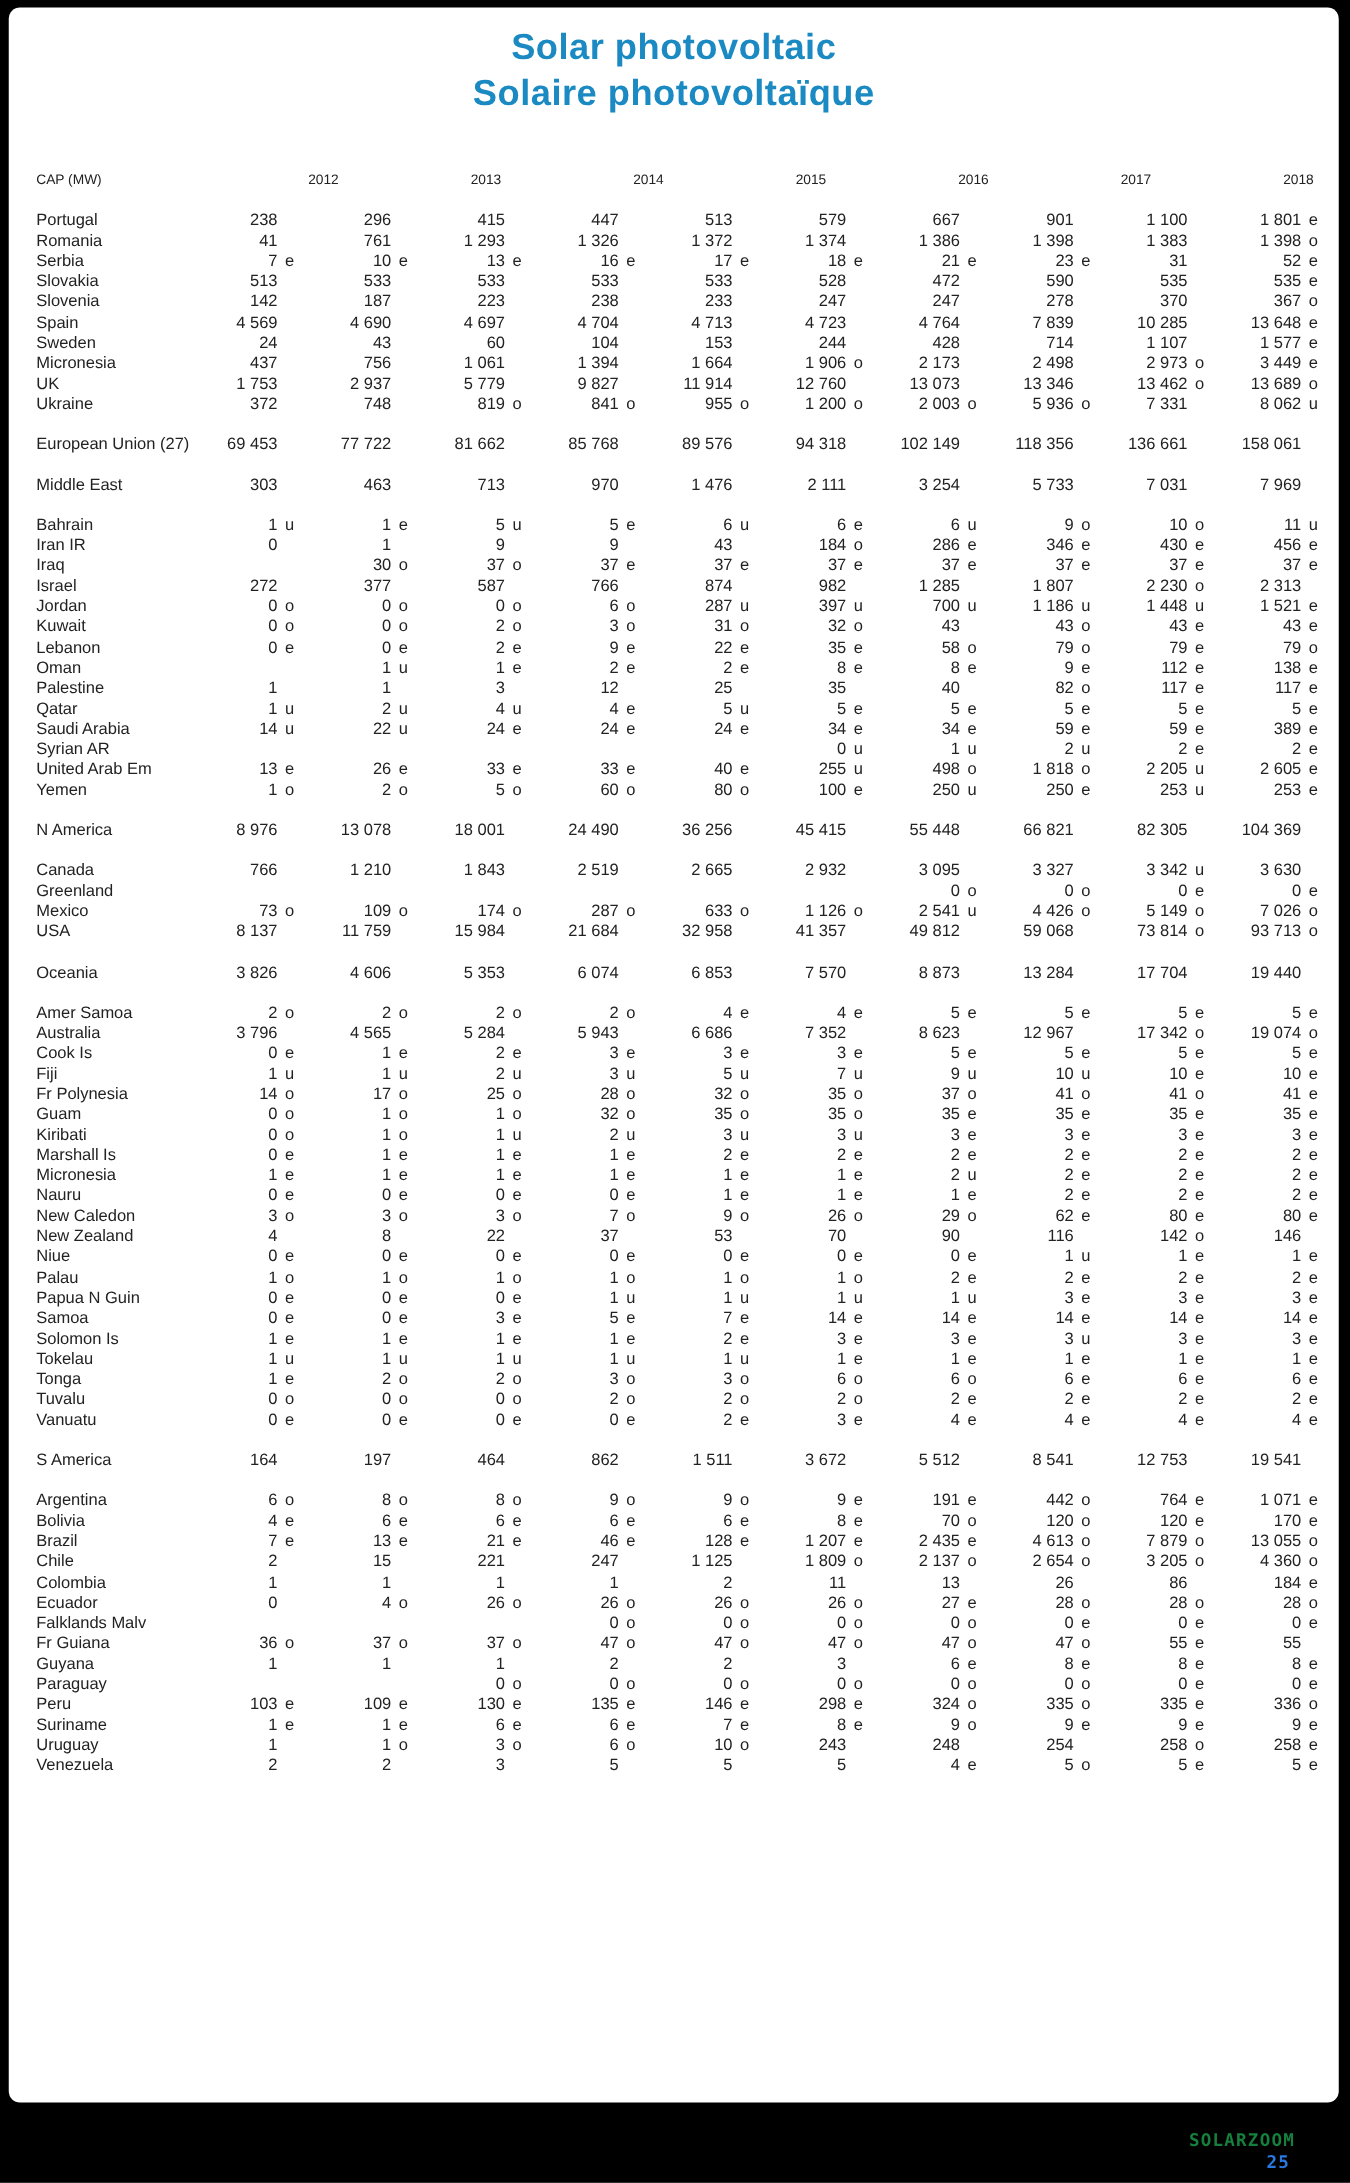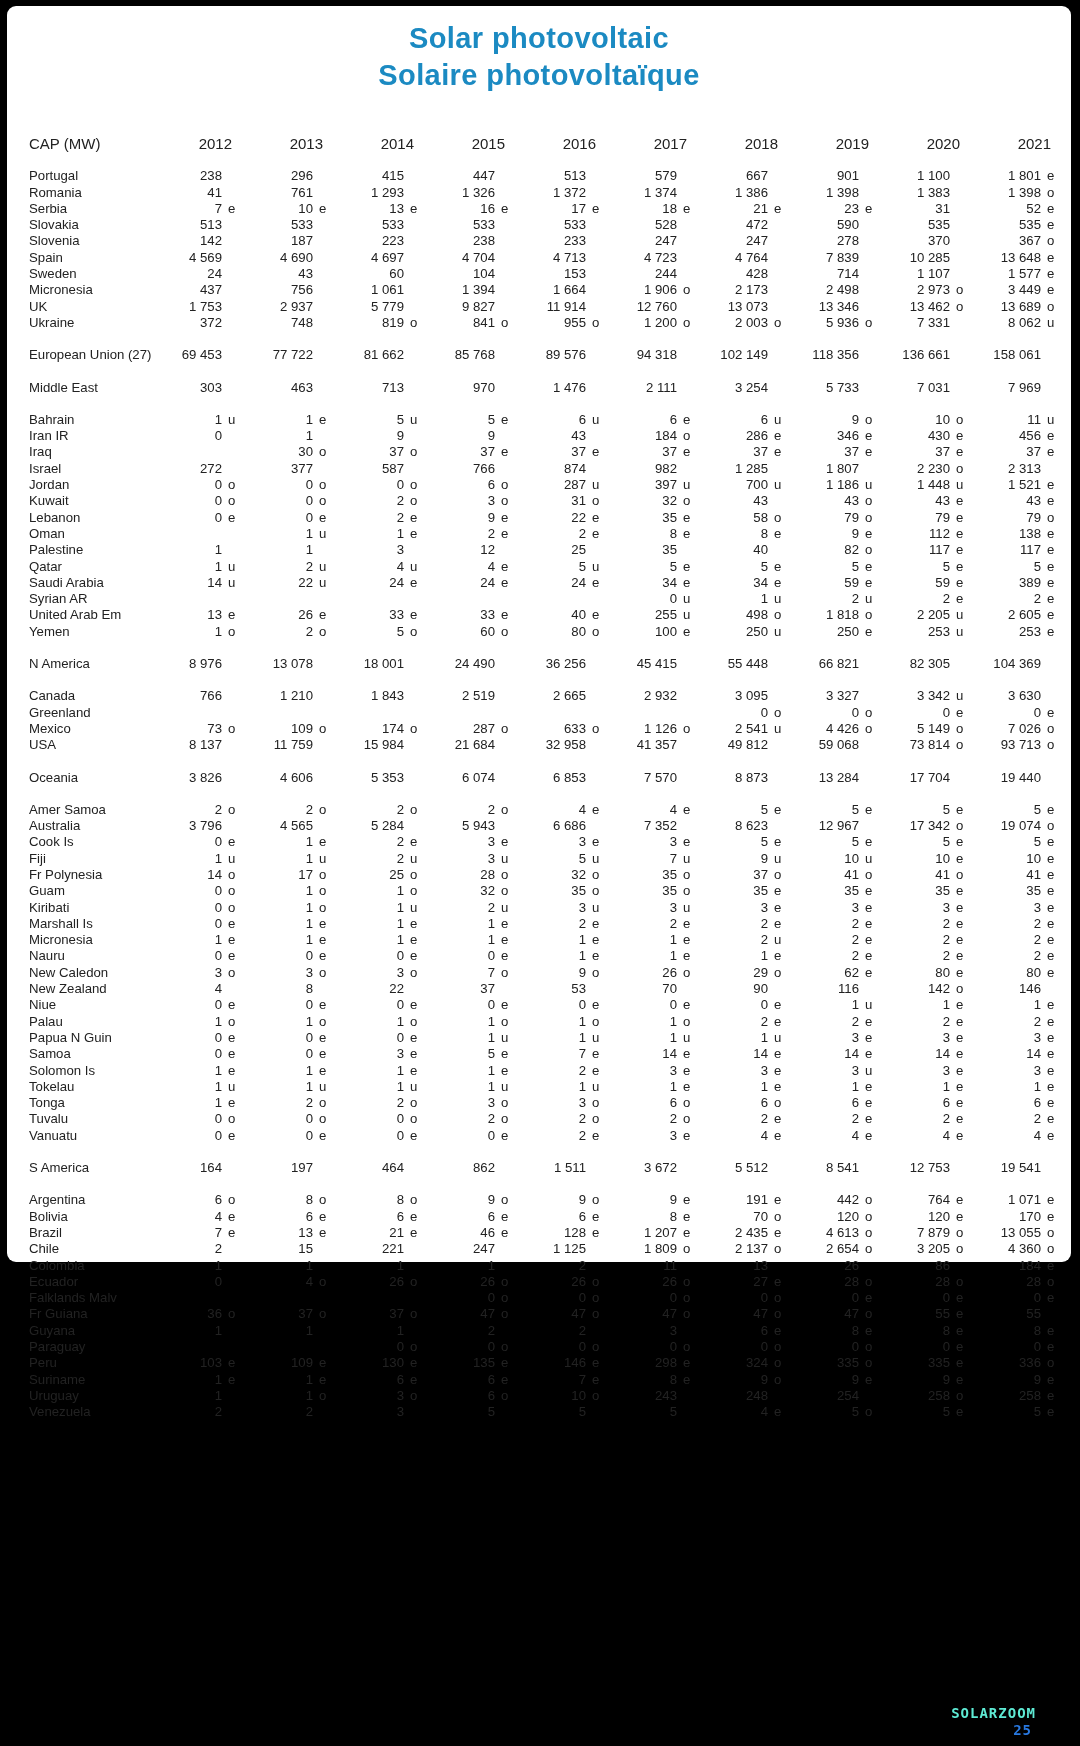--- a/index.html
+++ b/index.html
@@ -1,24 +1,24 @@
 <!DOCTYPE html>
 <html><head>
 <meta charset="utf-8">
 <style>
   html,body{margin:0;padding:0;background:#000;}
   .canvas{position:relative;width:1080px;height:1746px;background:#000;overflow:hidden;
           font-family:"Liberation Sans", sans-serif;}
-  .panel{position:absolute;left:7px;top:6px;width:1064px;height:1256px;background:#ffffff;
+  .panel{position:absolute;left:7px;top:6px;width:1064px;height:1676px;background:#ffffff;
          border-radius:9px;}
   .title{position:absolute;left:0;top:14px;width:100%;text-align:center;
          font-size:29px;line-height:37px;font-weight:700;letter-spacing:0.4px;}
   .table{position:absolute;left:22px;top:130px;width:1020px;color:#222;}
   .row{display:flex;height:16.3px;line-height:16.3px;font-size:13.2px;white-space:nowrap;}
-  .row.header{font-size:15px;}
+  .row.header{font-size:11px;gap:39px;}
   .label{flex:none;width:124px;text-align:left;overflow:visible;}
   .cell{flex:none;width:91px;display:flex;}
   .num{flex:1;text-align:right;}
   .suf{flex:none;width:22px;text-align:left;padding-left:6px;box-sizing:border-box;}
   .hcell{flex:none;width:91px;text-align:right;padding-right:12px;box-sizing:border-box;}
   .spacer{height:16px;}
   .footer{position:absolute;right:44px;bottom:8px;text-align:right;
           font-family:"DejaVu Sans Mono", monospace;font-weight:bold;}
   .brand{font-size:14px;letter-spacing:1px;}
   .page{font-size:14px;letter-spacing:1px;margin-top:1px;margin-right:4px;}
@@ -2978,16 +2978,16 @@
             </div>
             <div class="cell">
               <span class="num">5</span>
               <span class="suf">e</span>
             </div>
           </div>
         </div>
     </div>
   </div>
   <div class="footer">
-    <div class="brand" style="color: #5eead4;">SOLARZOOM</div>
+    <div class="brand" style="color: #15803d;">SOLARZOOM</div>
     <div class="page" style="color: rgb(40, 120, 224);">25</div>
   </div>
 </div>
 
 </body></html>

